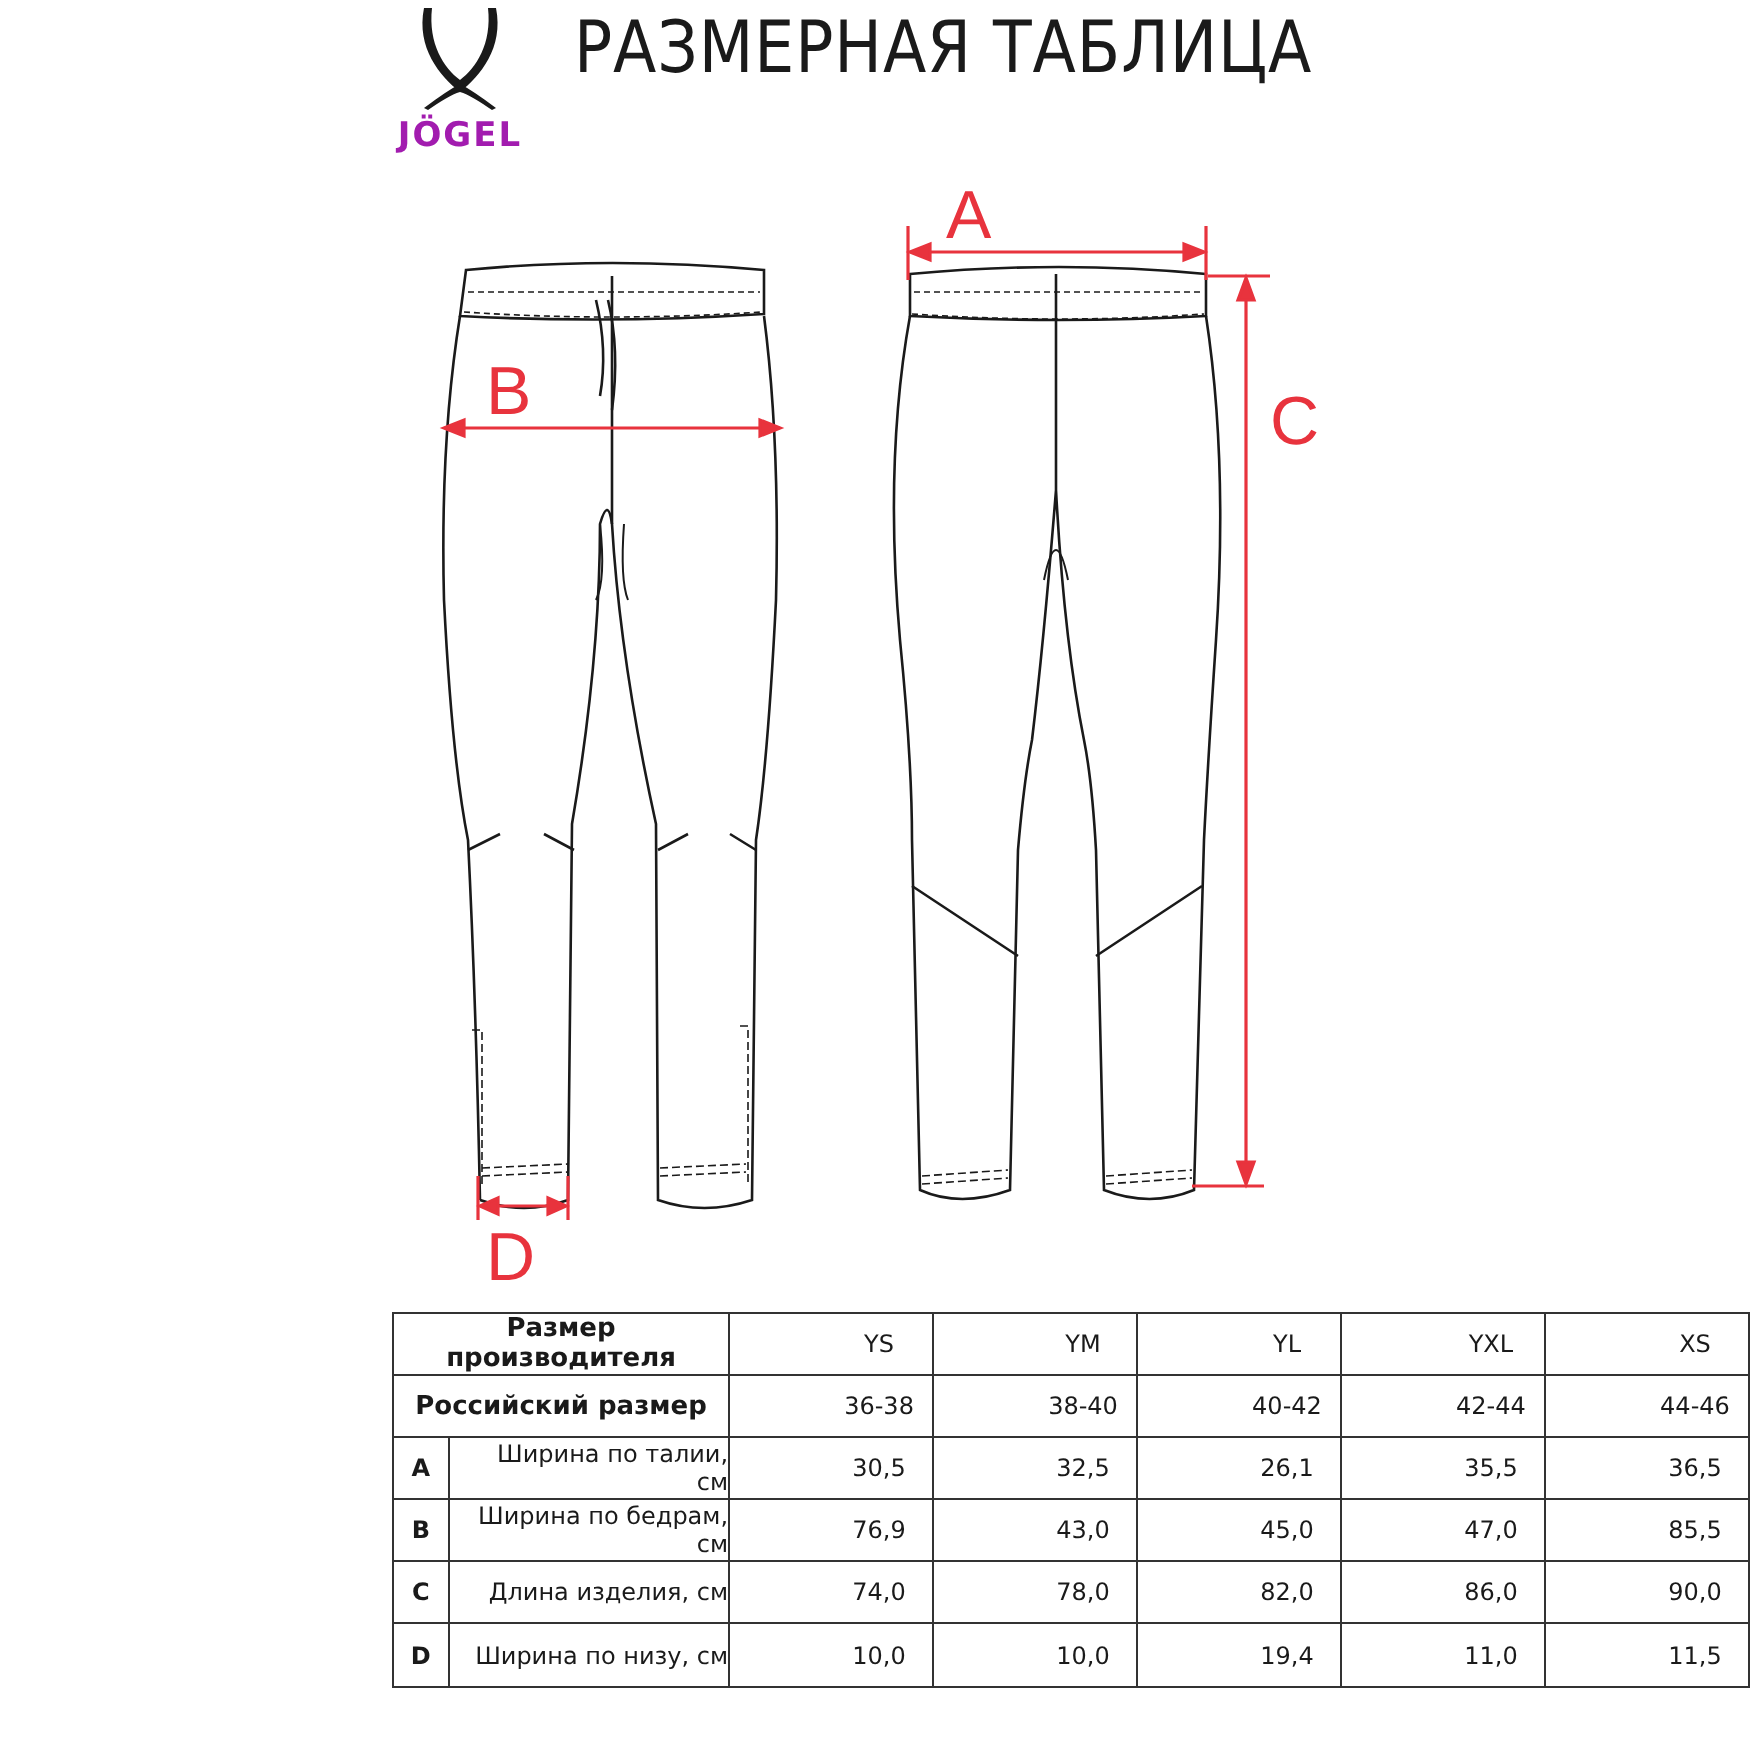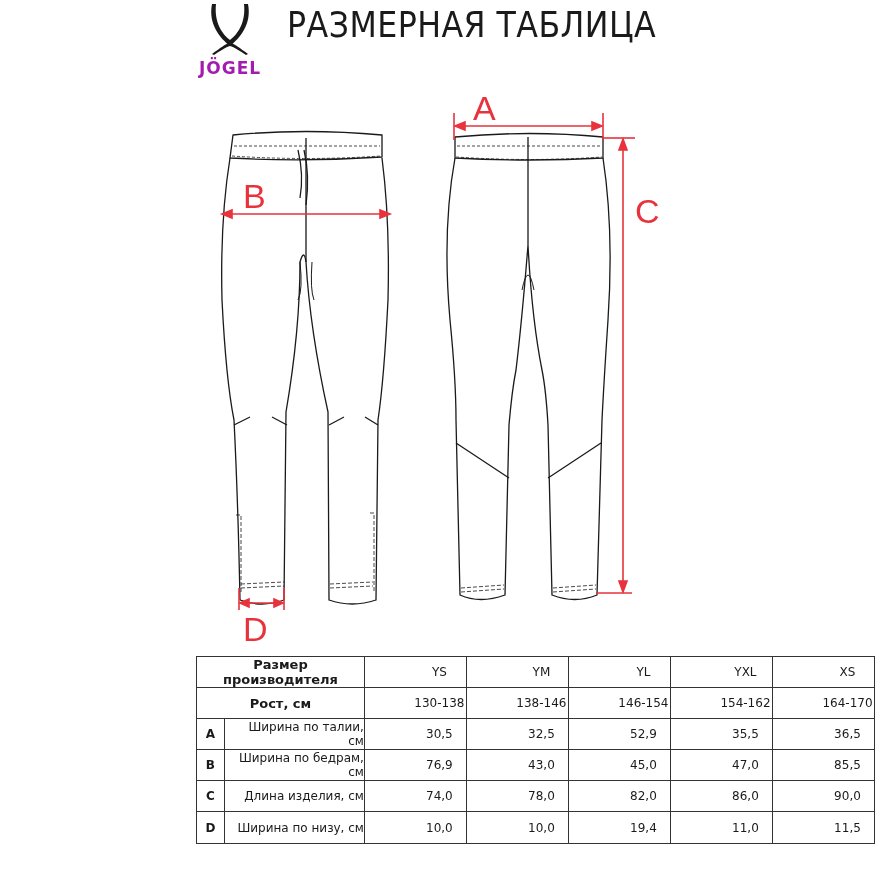--- a/index.html
+++ b/index.html
@@ -92,33 +92,33 @@
   <tbody>
       <tr style="height:29px">
     <td class="hdr" colspan="2">Размер производителя</td>
     <td class="val">YS</td>
     <td class="val">YM</td>
     <td class="val">YL</td>
     <td class="val">YXL</td>
     <td class="val">XS</td>
   </tr>
   <tr style="height:31px">
-    <td class="hdr" colspan="2">Рост, см</td>
-    <td class="val">130-138</td>
-    <td class="val">138-146</td>
-    <td class="val">146-154</td>
-    <td class="val">154-162</td>
-    <td class="val">164-170</td>
+    <td class="hdr" colspan="2">Российский размер</td>
+    <td class="val">36-38</td>
+    <td class="val">38-40</td>
+    <td class="val">40-42</td>
+    <td class="val">42-44</td>
+    <td class="val">44-46</td>
   </tr>
   <tr style="height:31px">
     <td class="let">A</td>
     <td class="desc">Ширина по талии, см</td>
     <td class="val">30,5</td>
     <td class="val">32,5</td>
-    <td class="val">52,9</td>
+    <td class="val">26,1</td>
     <td class="val">35,5</td>
     <td class="val">36,5</td>
   </tr>
   <tr style="height:31px">
     <td class="let">B</td>
     <td class="desc">Ширина по бедрам, см</td>
     <td class="val">76,9</td>
     <td class="val">43,0</td>
     <td class="val">45,0</td>
     <td class="val">47,0</td>

